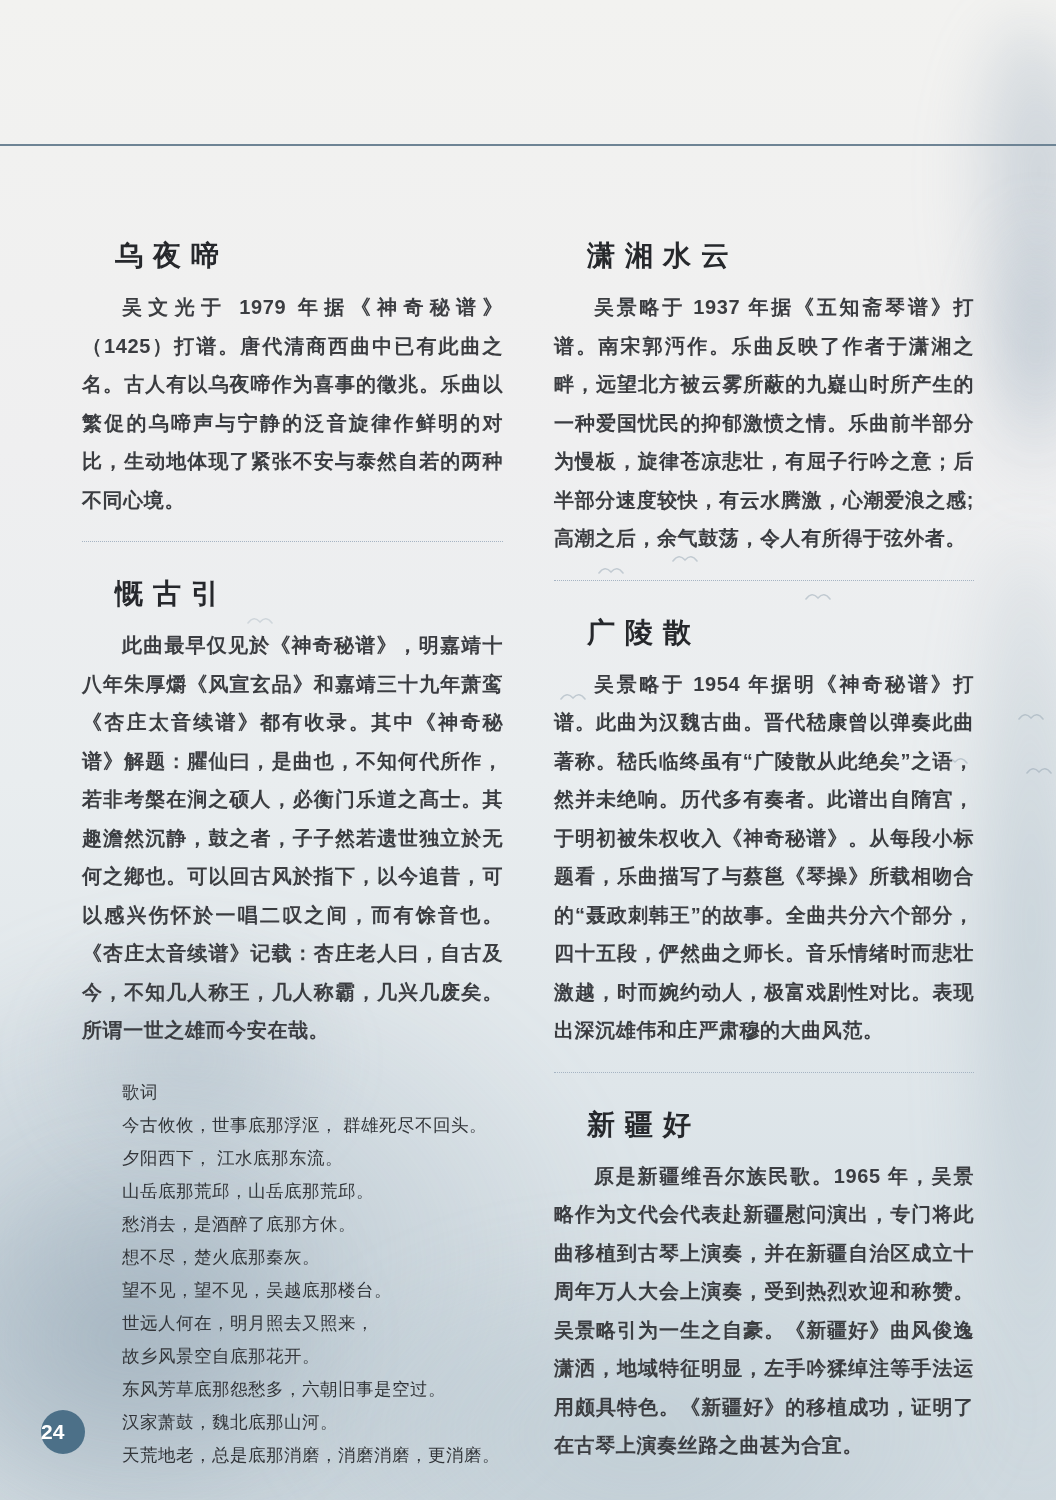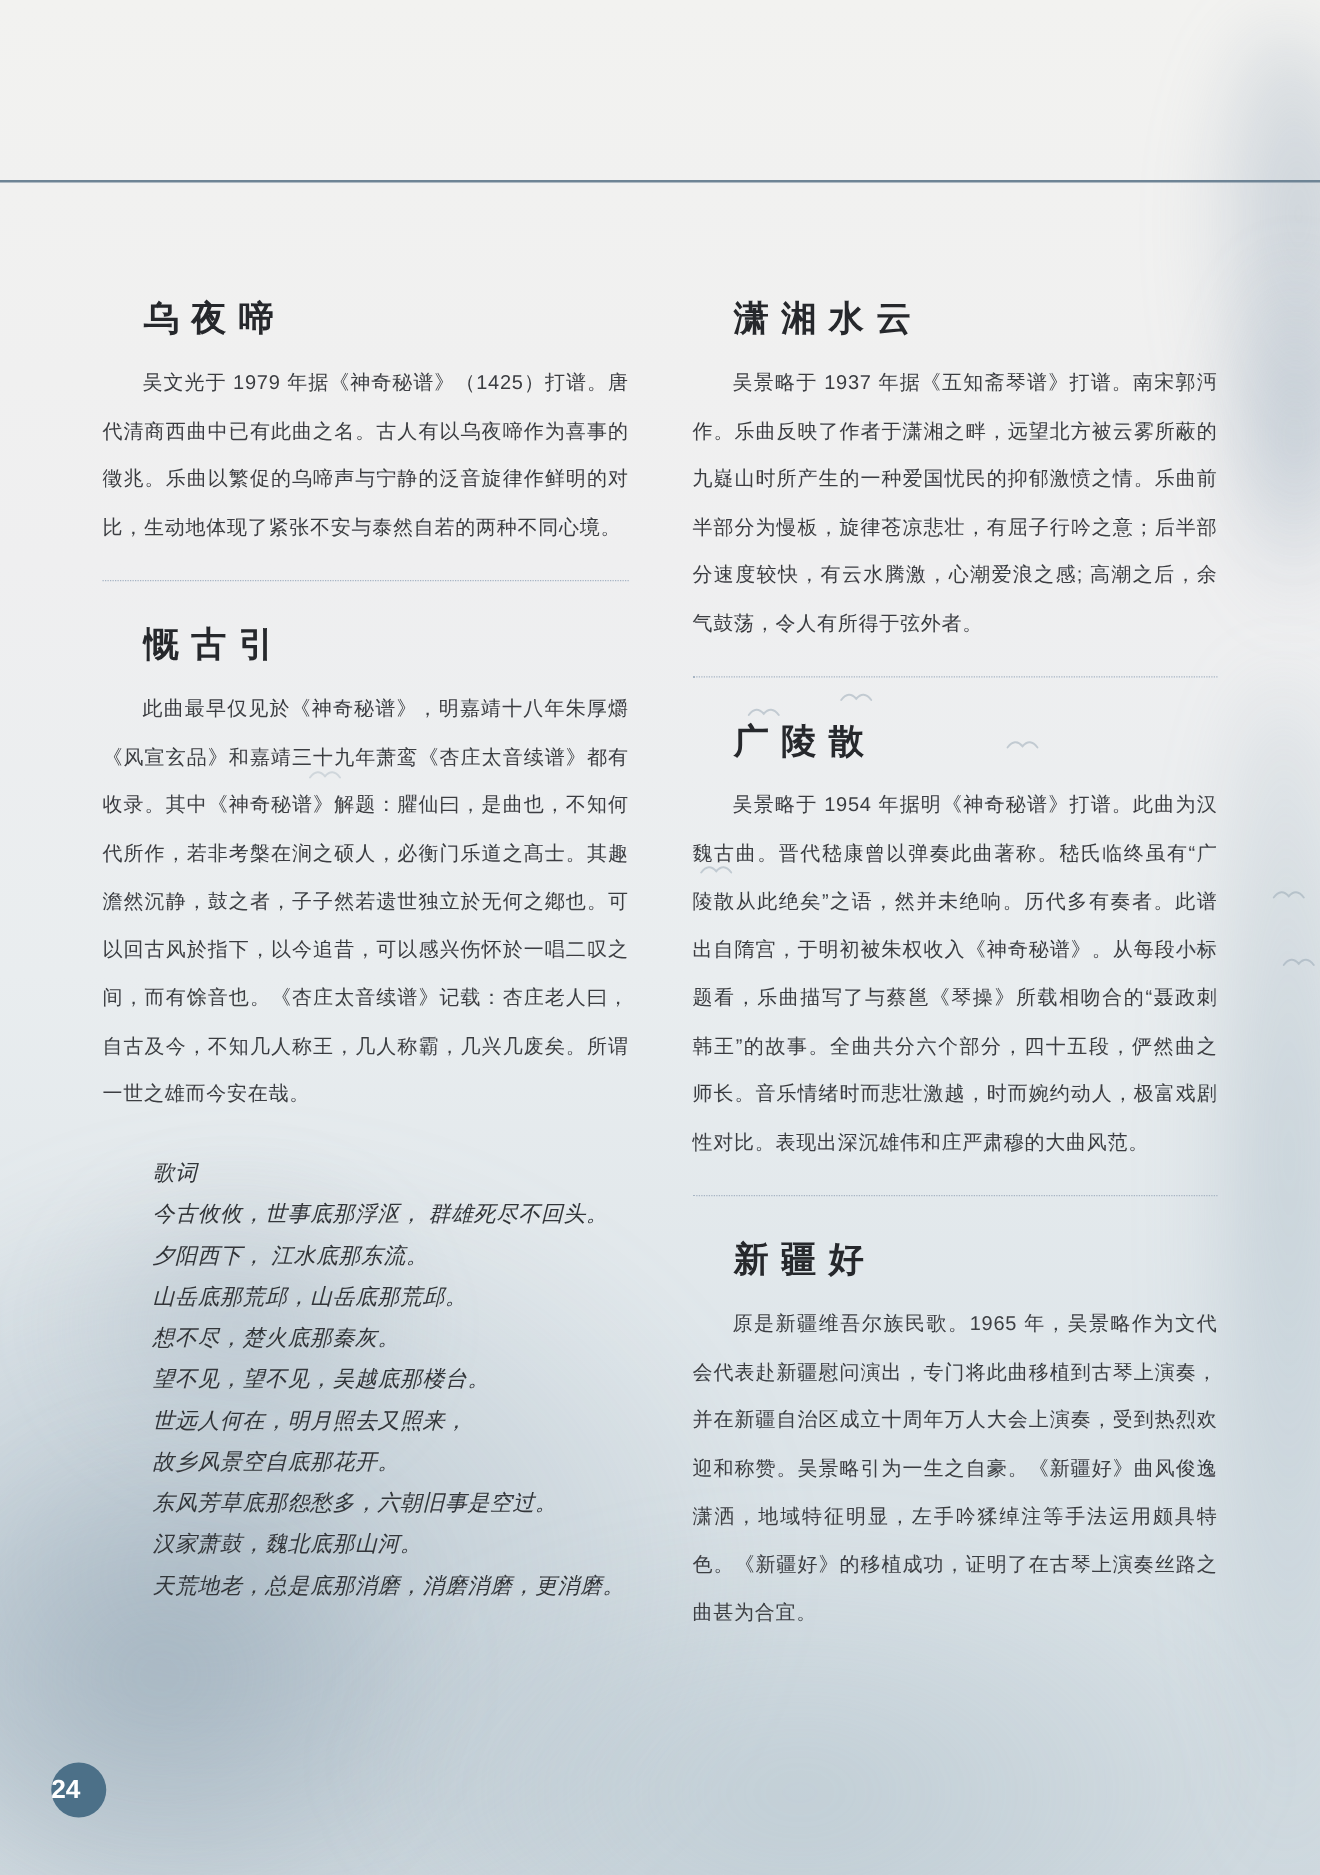--- a/index.html
+++ b/index.html
@@ -14,35 +14,35 @@
   .col-left{left:82px;width:421px;}
   .col-right{left:554px;width:420px;}
   .sec-title{
     font-family:"Liberation Serif","DejaVu Serif",serif;
     font-size:28px;line-height:40px;font-weight:600;letter-spacing:10px;
     color:#26282c;margin:0 0 0 33px;
   }
   .mt-first{margin-top:10px;}
   .mt-next{margin-top:32px;}
   .body-para{
-    font-size:16px;line-height:38.5px;letter-spacing:.6px;color:#3b3d41;
-    text-align:justify;text-indent:2em;margin:12px 0 0;
+    font-size:20px;line-height:38.5px;letter-spacing:.6px;color:#3b3d41;
+    text-align:justify;text-indent:2em;margin:12px 0 0;font-weight:bold;
   }
   .intro-line{
     font-size:20px;line-height:38.5px;letter-spacing:.6px;color:#3b3d41;
     text-indent:2em;margin:10px 0 0;
   }
   .cont{margin-top:12px;}
   .divider{border:none;border-top:1px dotted #a6b4c3;margin:22px 0 0;height:0;}
   .lyrics{
     font-family:"Liberation Serif","DejaVu Serif",serif;
     font-size:17.5px;line-height:33px;letter-spacing:.5px;color:#323539;
     margin:26px 0 0 40px;
   }
-  .lyric-line{white-space:pre-wrap;font-style:italic;}
+  .lyric-line{white-space:pre-wrap;}
   .page-num{
     position:absolute;left:41px;top:1410px;width:44px;height:44px;border-radius:50%;
     background:#4c7088;color:#ffffff;display:flex;align-items:center;
     font-size:21px;font-weight:700;letter-spacing:0;
   }
   .bird{position:absolute;opacity:.45;}
 </style>
 </head>
 <body>
 
@@ -96,20 +96,21 @@
 
     <section>
       <h2 class="sec-title mt-next">慨古引</h2>
       <p class="body-para">此曲最早仅见於《神奇秘谱》，明嘉靖十八年朱厚爝《风宣玄品》和嘉靖三十九年萧鸾《杏庄太音续谱》都有收录。其中《神奇秘谱》解题：臞仙曰，是曲也，不知何代所作，若非考槃在涧之硕人，必衡门乐道之髙士。其趣澹然沉静，鼓之者，子子然若遗世独立於无何之鄕也。可以回古风於指下，以今追昔，可以感兴伤怀於一唱二叹之间，而有馀音也。《杏庄太音续谱》记载：杏庄老人曰，自古及今，不知几人称王，几人称霸，几兴几废矣。所谓一世之雄而今安在哉。</p>
 
       <div class="lyrics">
         <div class="lyric-line">歌词</div>
         <div class="lyric-line">今古攸攸，世事底那浮沤， 群雄死尽不回头。</div>
         <div class="lyric-line">夕阳西下， 江水底那东流。</div>
         <div class="lyric-line">山岳底那荒邱，山岳底那荒邱。</div>
+        <div class="lyric-line">愁消去，是酒醉了底那方休。</div>
         <div class="lyric-line">想不尽，楚火底那秦灰。</div>
         <div class="lyric-line">望不见，望不见，吴越底那楼台。</div>
         <div class="lyric-line">世远人何在，明月照去又照来，</div>
         <div class="lyric-line">故乡风景空自底那花开。</div>
         <div class="lyric-line">东风芳草底那怨愁多，六朝旧事是空过。</div>
         <div class="lyric-line">汉家萧鼓，魏北底那山河。</div>
         <div class="lyric-line">天荒地老，总是底那消磨，消磨消磨，更消磨。</div>
 
       </div>
     </section>

